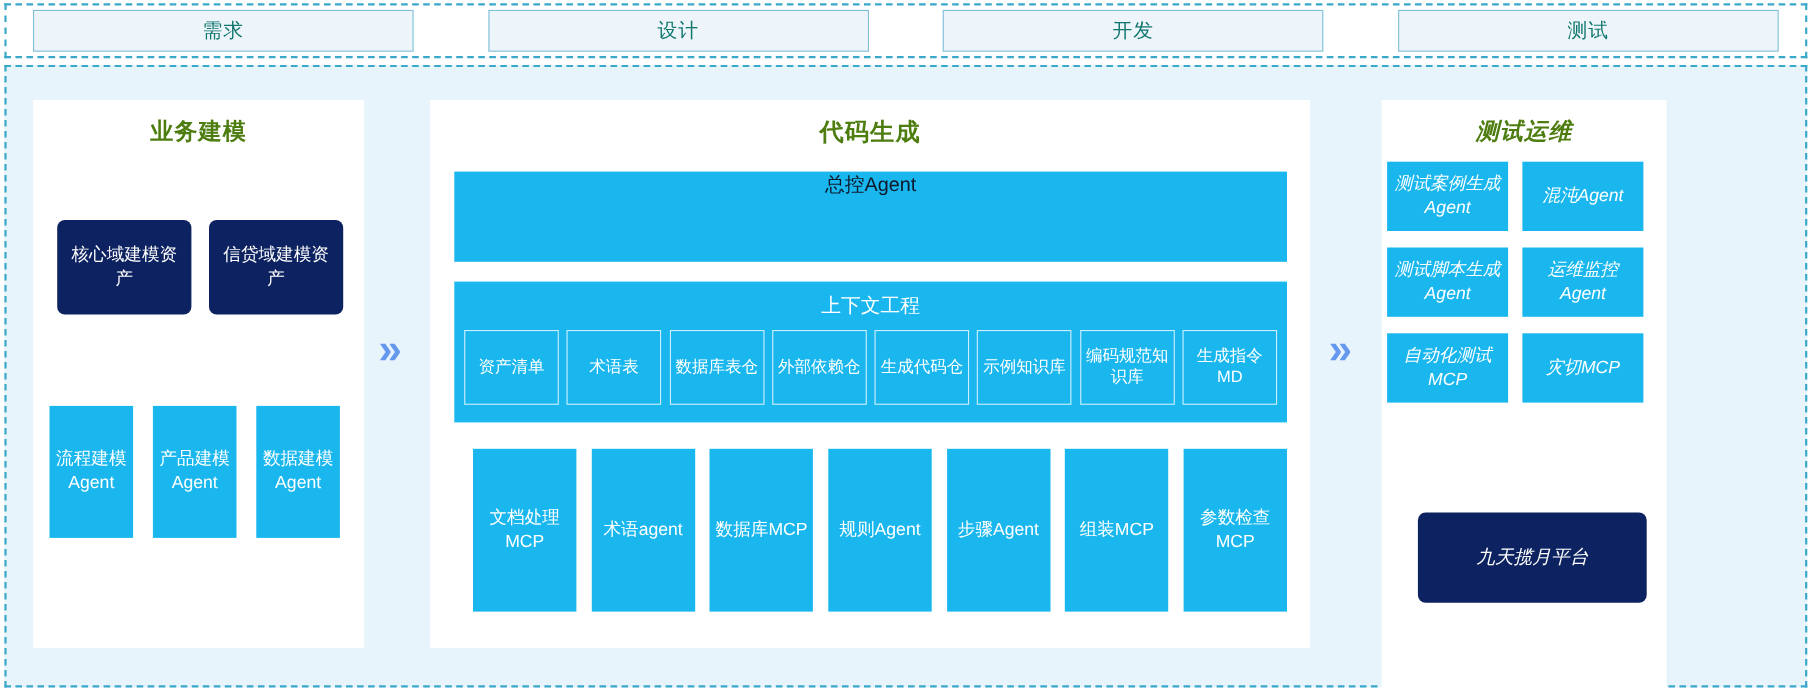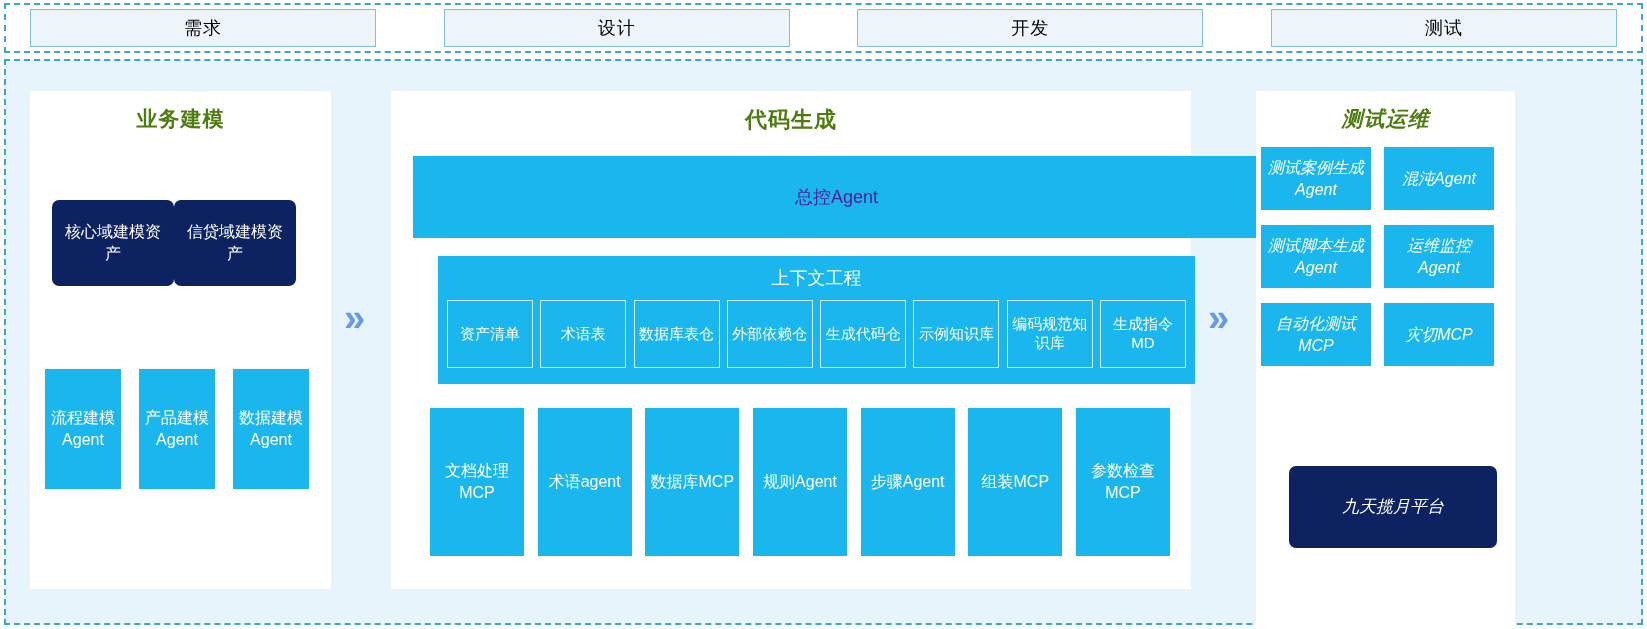--- a/index.html
+++ b/index.html
@@ -33,21 +33,21 @@
   }
   .stage-box {
     width: 346px;
     height: 38px;
     background: #eef5fa;
     border: 1px solid #7fc0d8;
     display: flex;
     align-items: center;
     justify-content: center;
     font-size: 18px;
-    color: #000000;
+    color: #0f766e;
     letter-spacing: 1px;
   }
 
   
   .main-region {
     position: absolute;
     left: 4px;
     top: 59px;
     width: 1639px;
     height: 566px;
@@ -112,54 +112,53 @@
     line-height: 1.35;
     padding: 3px 4px;
   }
 
   
   .left-assets {
     position: absolute;
     left: 22px;
     top: 109px;
     display: flex;
+    gap: 16px;
   }
   .left-assets .card-navy { width: 122px; height: 86px; }
 
   .left-agents {
     position: absolute;
     left: 15px;
     top: 278px;
     display: flex;
     gap: 18px;
   }
   .left-agents .card-cyan { width: 76px; height: 120px; }
 
   
   .master-agent {
     position: absolute;
     left: 22px;
     top: 65px;
-    width: 847px;
+    width: 757px;
     height: 82px;
     background: #1ab7ef;
-    color: #4c1d95;
-    display: flex;
-    align-items: center;
+    color: #0f172a;
+    display: flex;
     justify-content: center;
     font-size: 18px;
   }
   .context-block {
     position: absolute;
     left: 22px;
     top: 165px;
     width: 757px;
     height: 128px;
     background: #1ab7ef;
-    margin-left: 25px;
   }
   .context-title {
     text-align: center;
     color: #ffffff;
     font-size: 18px;
     padding-top: 10px;
   }
   .context-chips {
     display: flex;
     justify-content: space-between;

